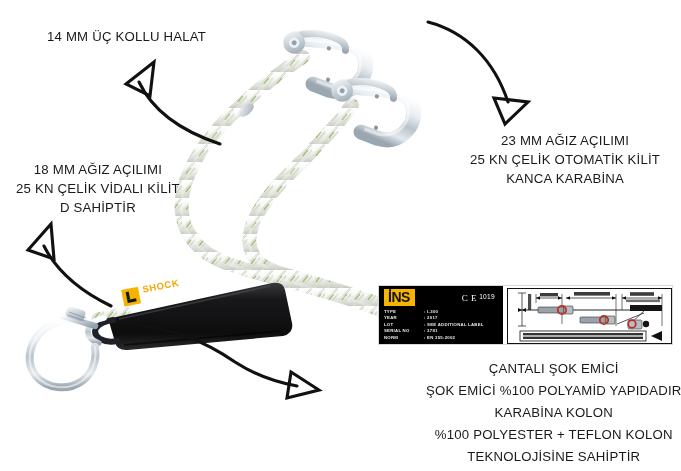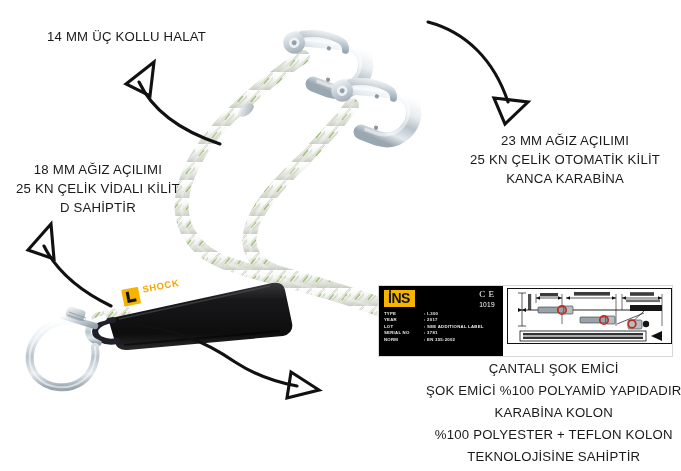--- a/index.html
+++ b/index.html
@@ -29,21 +29,21 @@
   .arrow svg{display:block;overflow:visible;}
 
   
   #product{position:absolute;left:0;top:0;width:681px;height:471px;}
   #product svg{display:block;}
 
   
   #label-card{
     position:absolute;
     left:378px;top:285px;
-    width:295px;height:72px;
+    width:295px;height:60px;
     background:#ffffff;
     box-sizing:border-box;
     display:flex;
     border:1px solid #d8d8d8;
   }
   #label-black{
     width:124px;height:100%;
     background:#000000;
     position:relative;
     box-sizing:border-box;
@@ -64,21 +64,20 @@
     display:inline-block;
   }
   #ins-logo .dot{
     position:absolute;left:4.5px;top:0px;
     width:2.5px;height:2.5px;background:#111;border-radius:50%;
   }
   #ce-mark{
     color:#fff;font-size:6.6px;letter-spacing:.3px;
     display:flex;align-items:flex-start;gap:2px;white-space:nowrap;
     padding-right:4px;
-    flex-direction:column;
   }
   #ce-mark .ce{font-size:9px;font-family:"Liberation Serif",serif;letter-spacing:.5px;}
   #spec-table{margin-top:3px;}
   .spec-row{
     display:flex;
     color:#e9e9e9;
     font-size:4.3px;
     line-height:6.4px;
     letter-spacing:.25px;
     font-weight:bold;

